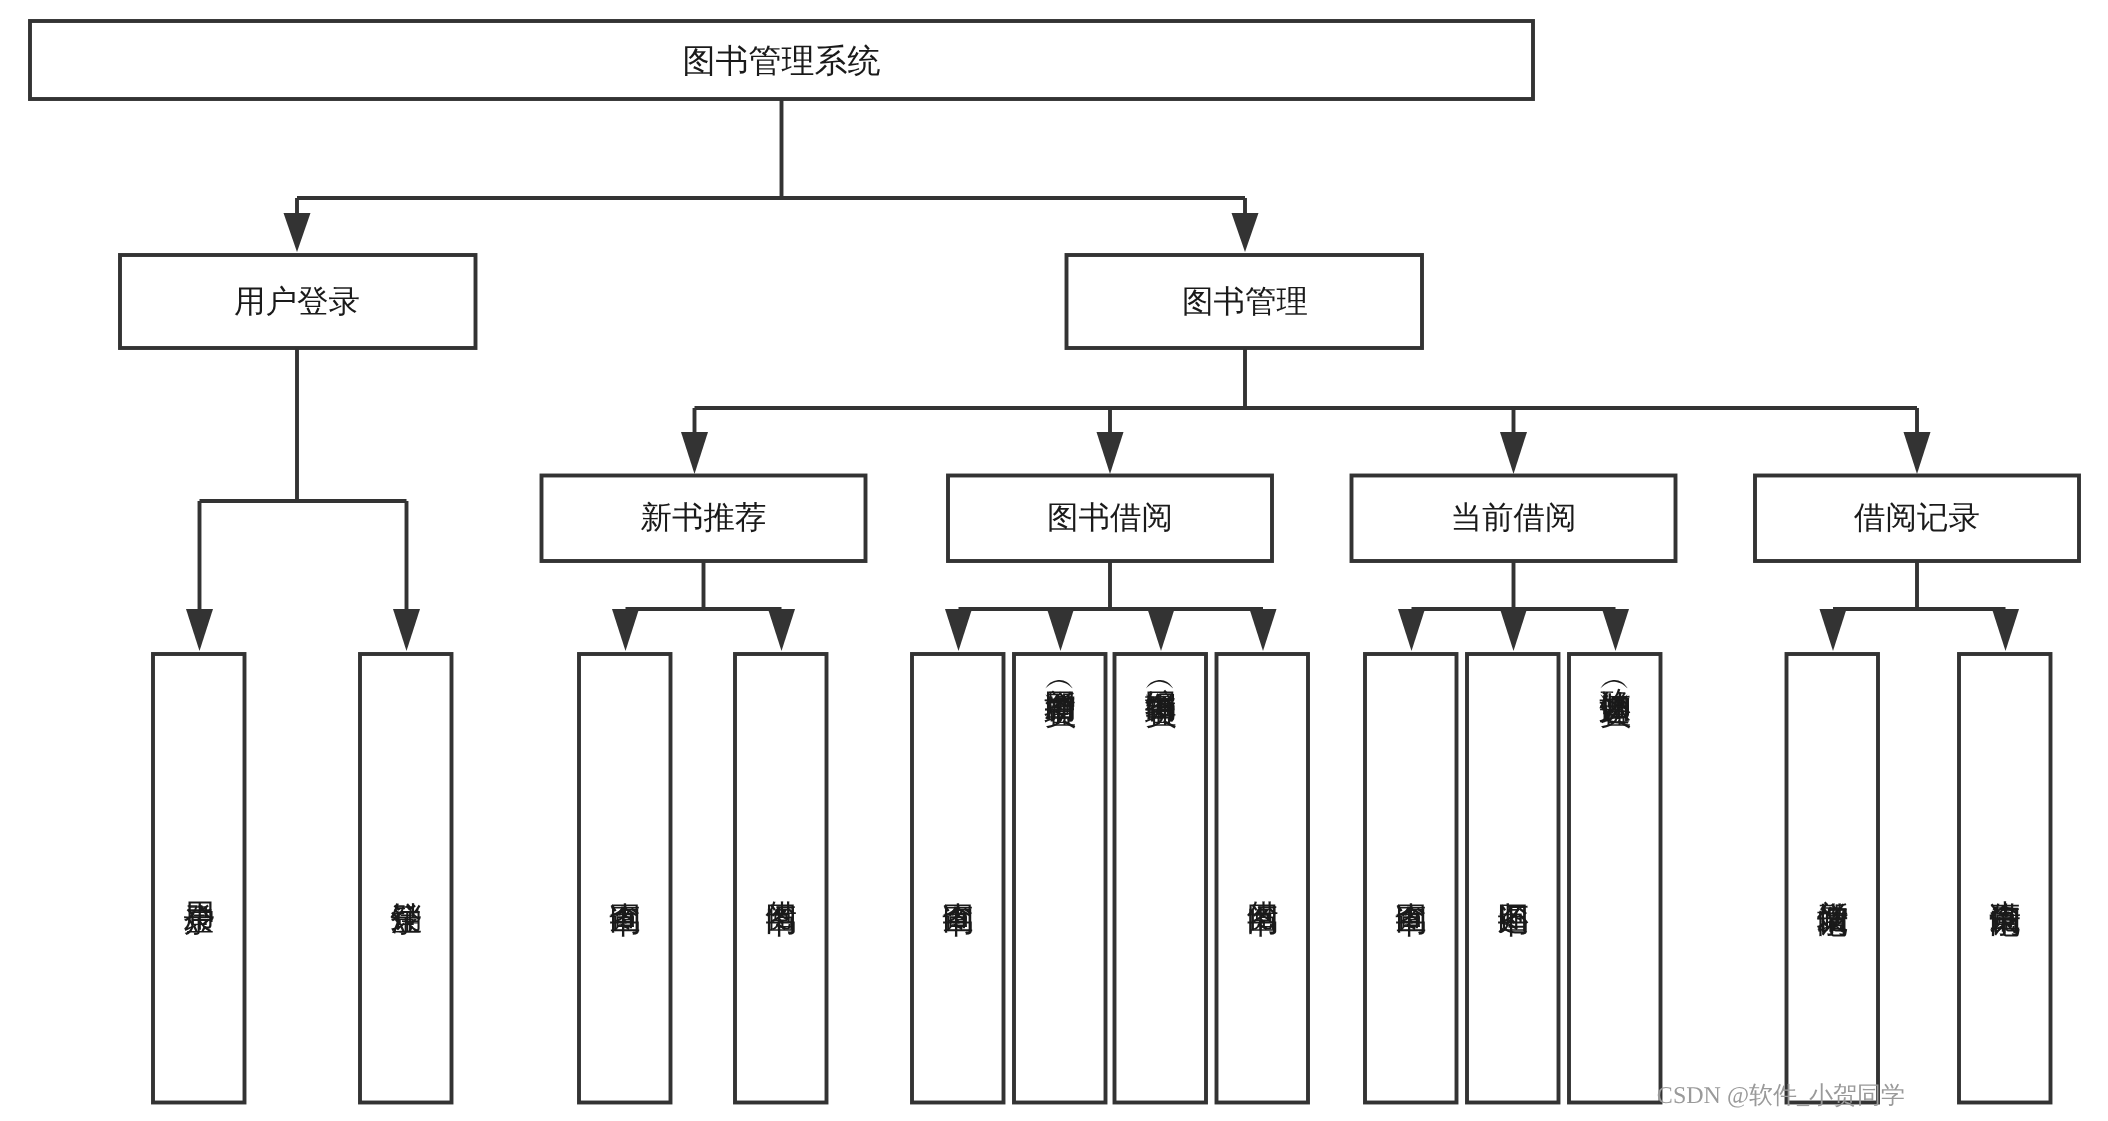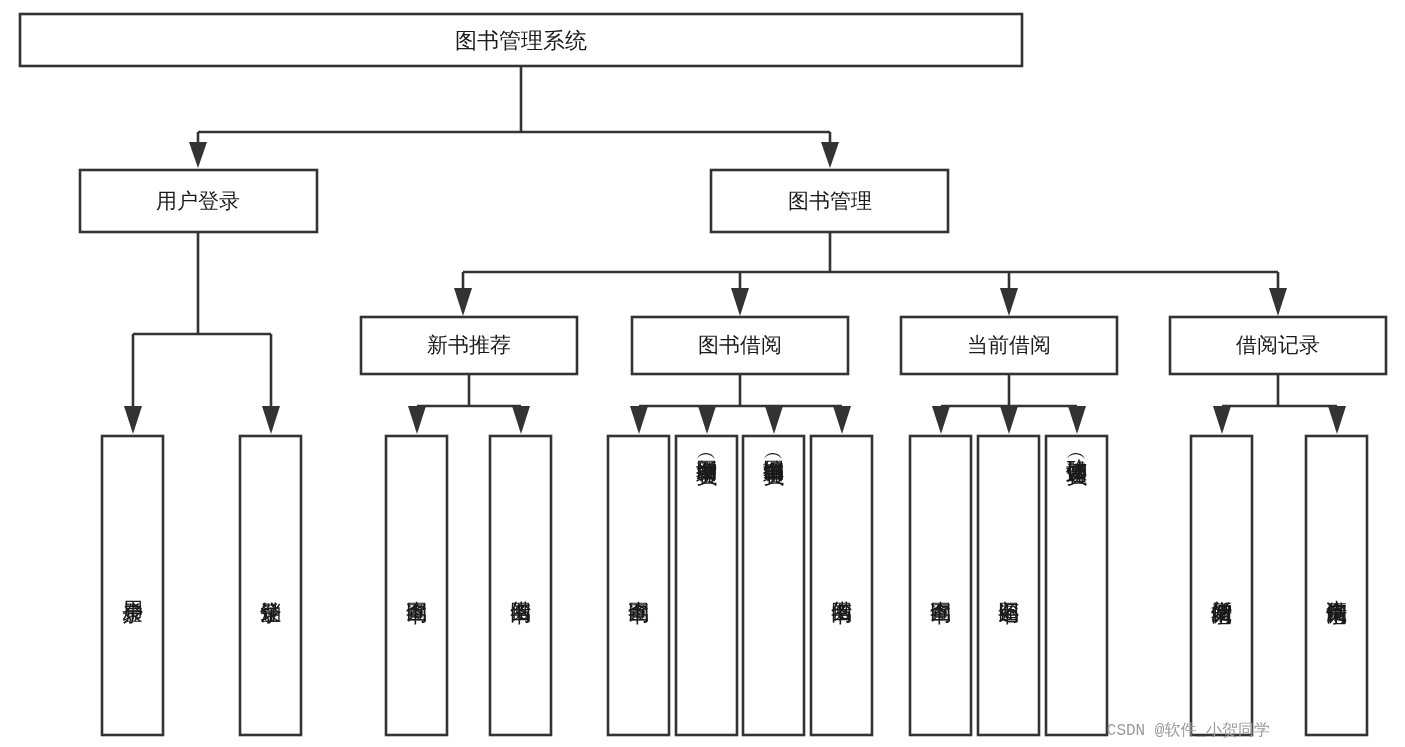--- a/index.html
+++ b/index.html
@@ -66,21 +66,21 @@
     color: #1a1a1a;
     writing-mode: vertical-rl;
     text-orientation: upright;
     white-space: nowrap;
     letter-spacing: 1px;
   }
   .watermark {
     position: absolute;
     right: 8px;
     bottom: 6px;
-    font-family: Liberation Mono, monospace;
+    font-family: Liberation Serif, serif;
     font-size: 16px;
     color: #9a9a9a;
     white-space: nowrap;
     user-select: none;
   }
 </style>
 </head>
 <body>
 
 <div id="diagram-root">

